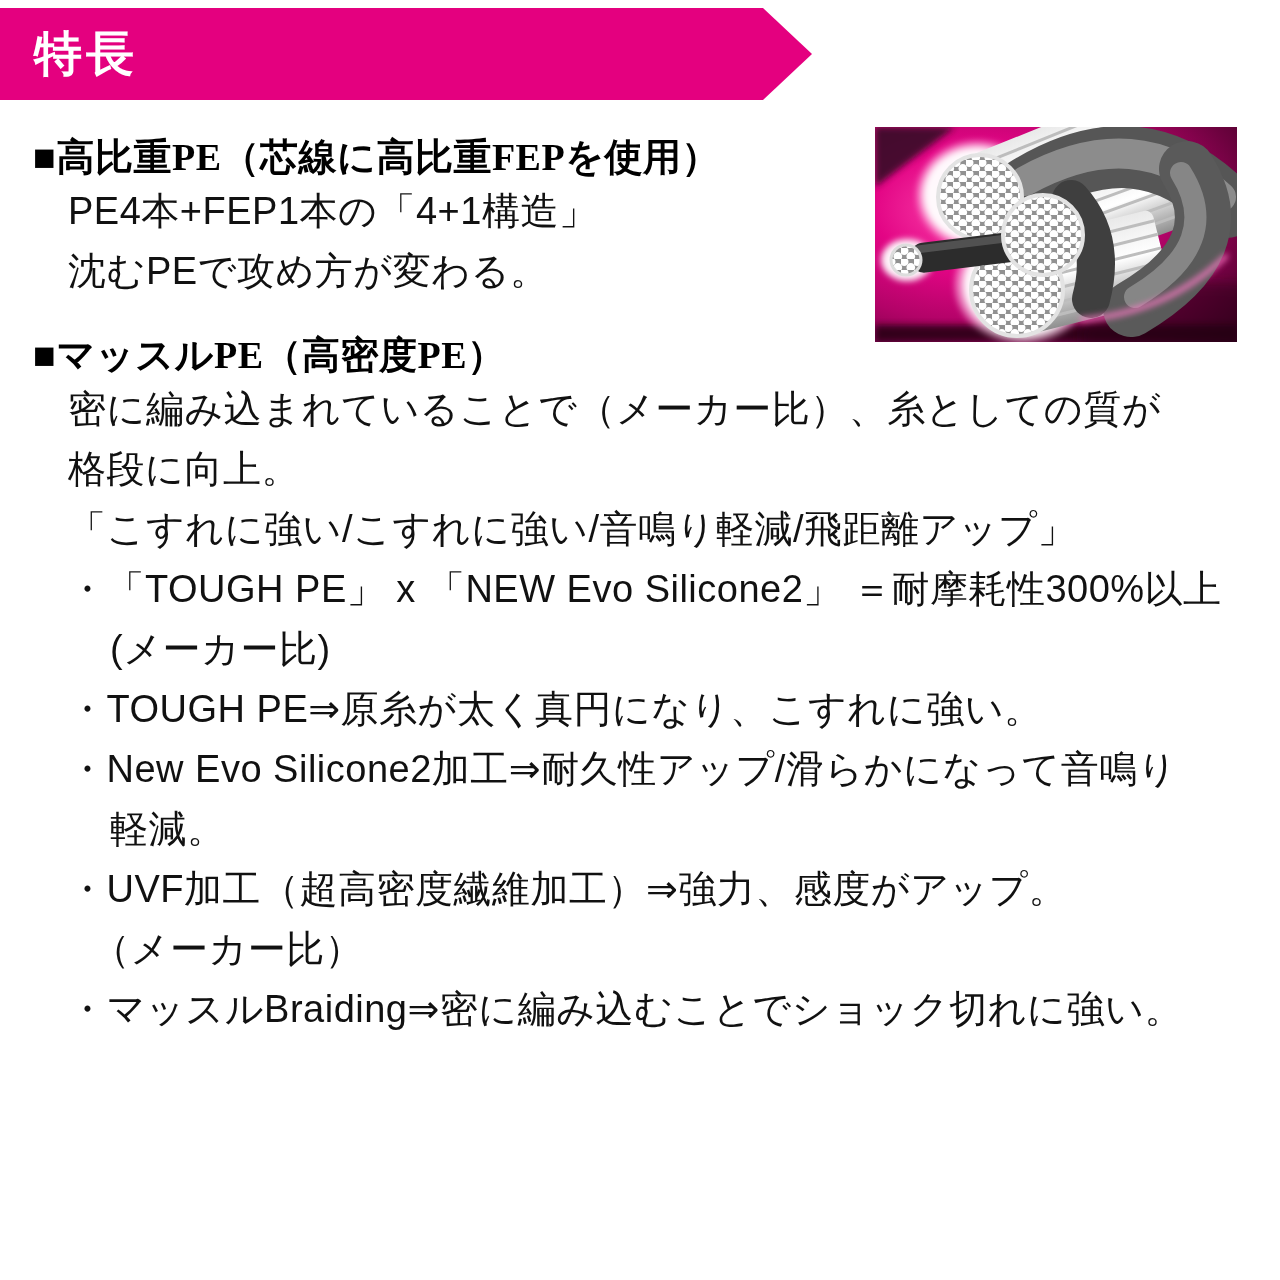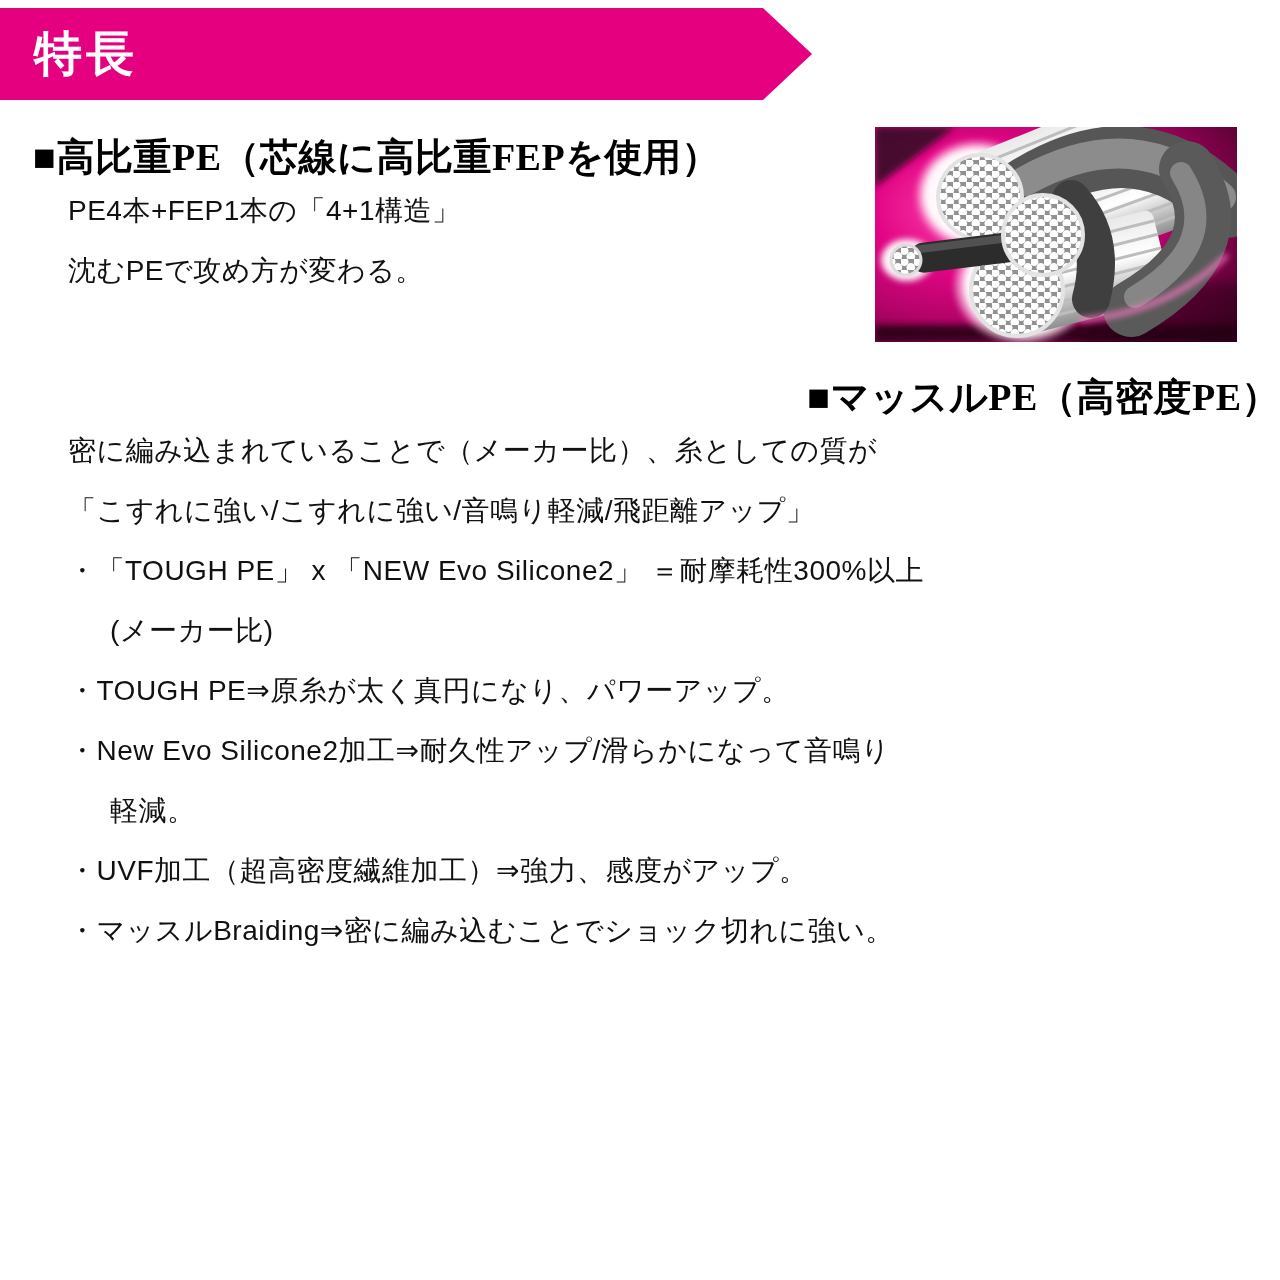--- a/index.html
+++ b/index.html
@@ -28,23 +28,23 @@
   
   .sec-heading{
     padding-left:33px;
     margin:0;
     font-size:38px;font-weight:700;color:#000000;
     line-height:48px;
     letter-spacing:0.5px;
     font-family:Liberation Serif, serif;
   }
   .h1{margin-top:33px;}
-  .h2{margin-top:72px;text-align:right;}
+  .h2{margin-top:30px;}
   .line{
-    font-size:28px;
+    font-size:38px;
     line-height:60px;
     letter-spacing:0.5px;
     white-space:nowrap;
   }
   .l-base{padding-left:68px;}
   .l-cont{padding-left:110px;}
   .l-paren{padding-left:92px;}
   
   .product-img{
     position:absolute;
@@ -61,27 +61,29 @@
   <div class="banner">
     <span class="label">特長</span>
   </div>
 
   <h2 class="sec-heading h1">■高比重PE（芯線に高比重FEPを使用）</h2>
   <div class="line l-base">PE4本+FEP1本の「4+1構造」</div>
   <div class="line l-base">沈むPEで攻め方が変わる。</div>
 
   <h2 class="sec-heading h2">■マッスルPE（高密度PE）</h2>
   <div class="line l-base">密に編み込まれていることで（メーカー比）、糸としての質が</div>
+  <div class="line l-base">格段に向上。</div>
   <div class="line l-base">「こすれに強い/こすれに強い/音鳴り軽減/飛距離アップ」</div>
   <div class="line l-base">・「TOUGH PE」 x 「NEW Evo Silicone2」 ＝耐摩耗性300%以上</div>
   <div class="line l-cont">(メーカー比)</div>
-  <div class="line l-base">・TOUGH PE⇒原糸が太く真円になり、パワーアップ。</div>
+  <div class="line l-base">・TOUGH PE⇒原糸が太く真円になり、こすれに強い。</div>
   <div class="line l-base">・New Evo Silicone2加工⇒耐久性アップ/滑らかになって音鳴り</div>
   <div class="line l-cont">軽減。</div>
   <div class="line l-base">・UVF加工（超高密度繊維加工）⇒強力、感度がアップ。</div>
+  <div class="line l-paren">（メーカー比）</div>
   <div class="line l-base">・マッスルBraiding⇒密に編み込むことでショック切れに強い。</div>
 
   <div class="product-img">
     <svg viewBox="0 0 362 215" preserveAspectRatio="none">
       <defs>
         <radialGradient id="bgG" cx="0.28" cy="0.38" r="0.95">
           <stop offset="0" stop-color="#ff4cb0"></stop>
           <stop offset="0.3" stop-color="#e30585"></stop>
           <stop offset="0.55" stop-color="#b30368"></stop>
           <stop offset="0.8" stop-color="#6d023f"></stop>

